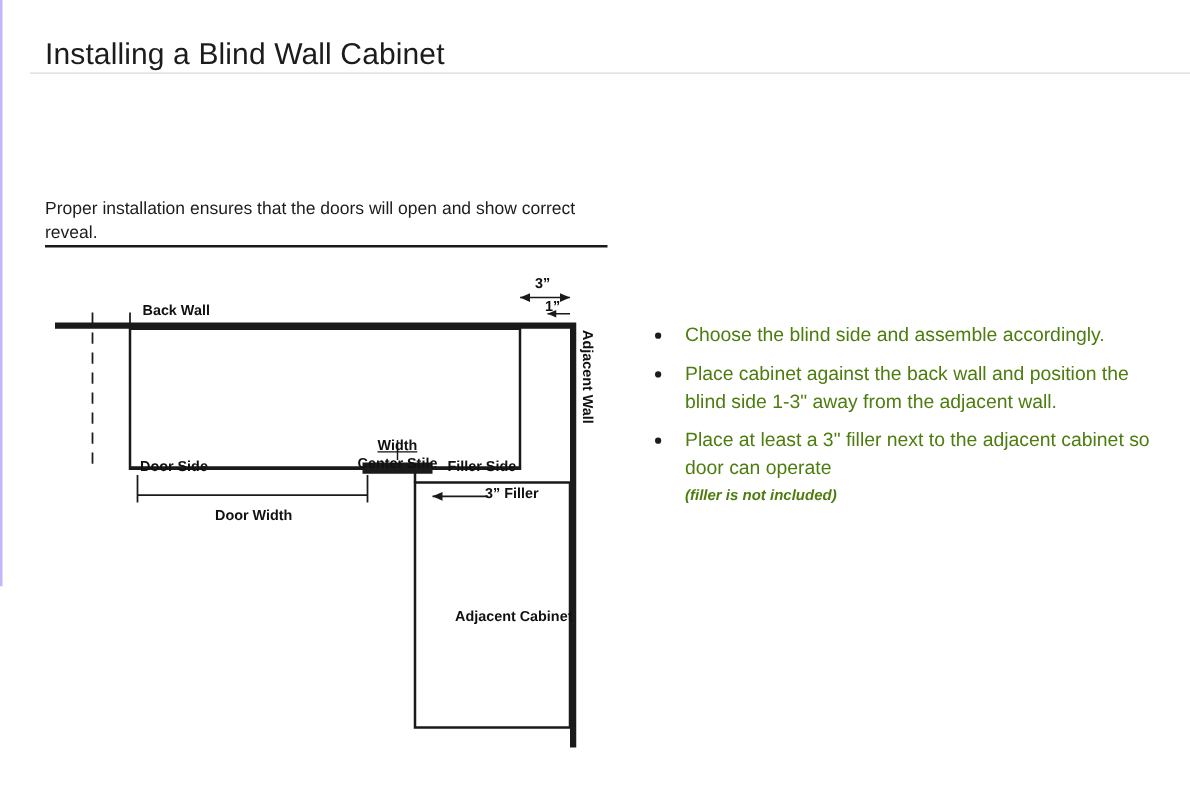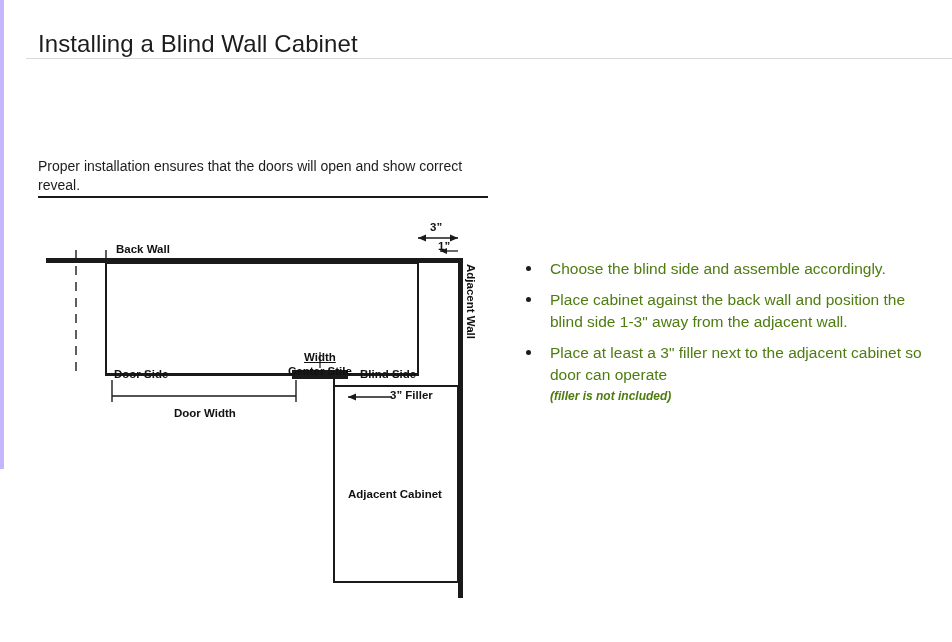--- a/index.html
+++ b/index.html
@@ -14,21 +14,21 @@
     color: #1a1a1a;
     position: relative;
     overflow: hidden;
   }
   #page {
     position: absolute;
     left: 0; top: 0;
     width: 952px;
     height: 469px;
     background: #ffffff;
-    border-left: 4px solid #c4b5fd;
+    border-left: 2px solid #c4b5fd;
     box-sizing: border-box;
   }
   #page-title {
     position: absolute;
     left: 34px;
     top: 14px;
     font-size: 24px;
     font-weight: 400;
     color: #1c1c1c;
     letter-spacing: 0.1px;
@@ -174,26 +174,26 @@
         <line x1="406" y1="31" x2="424" y2="31"></line>
         <polygon points="406,31 413,28 413,34" fill="#1a1a1a" stroke="none"></polygon>
       </g>
     </svg>
 
     <span class="dlabel" style="left:82px; top:23px;">Back Wall</span>
     <span class="dlabel vertical" style="left:431px; top:44px;">Adjacent Wall</span>
     <span class="dlabel" style="left:396px; top:1px;">3”</span>
     <span class="dlabel" style="left:404px; top:20px;">1”</span>
     <span class="dlabel" style="left:80px; top:148px;">Door Side</span>
-    <span class="dlabel" style="left:326px; top:148px;">Blind Side</span>
+    <span class="dlabel" style="left:326px; top:148px;">Filler Side</span>
     <span class="dlabel" style="left:254px; top:117px;margin-top:28px;">Center Stile</span>
     <span class="dlabel" style="left:270px; top:131px;text-decoration:underline;">Width</span>
     <span class="dlabel" style="left:140px; top:187px;">Door Width</span>
     <span class="dlabel" style="left:356px; top:169px;">3” Filler</span>
-    <span class="dlabel" style="left:314px; top:268px;">Adjacent Cabinet</span>
+    <span class="dlabel" style="left:332px; top:268px;">Adjacent Cabinet</span>
   </div>
 
   <div id="bullets">
     <ul>
       <li>
         <span class="dot"></span>
         <span>Choose the blind side and assemble accordingly.</span>
       </li>
       <li>
         <span class="dot"></span>

